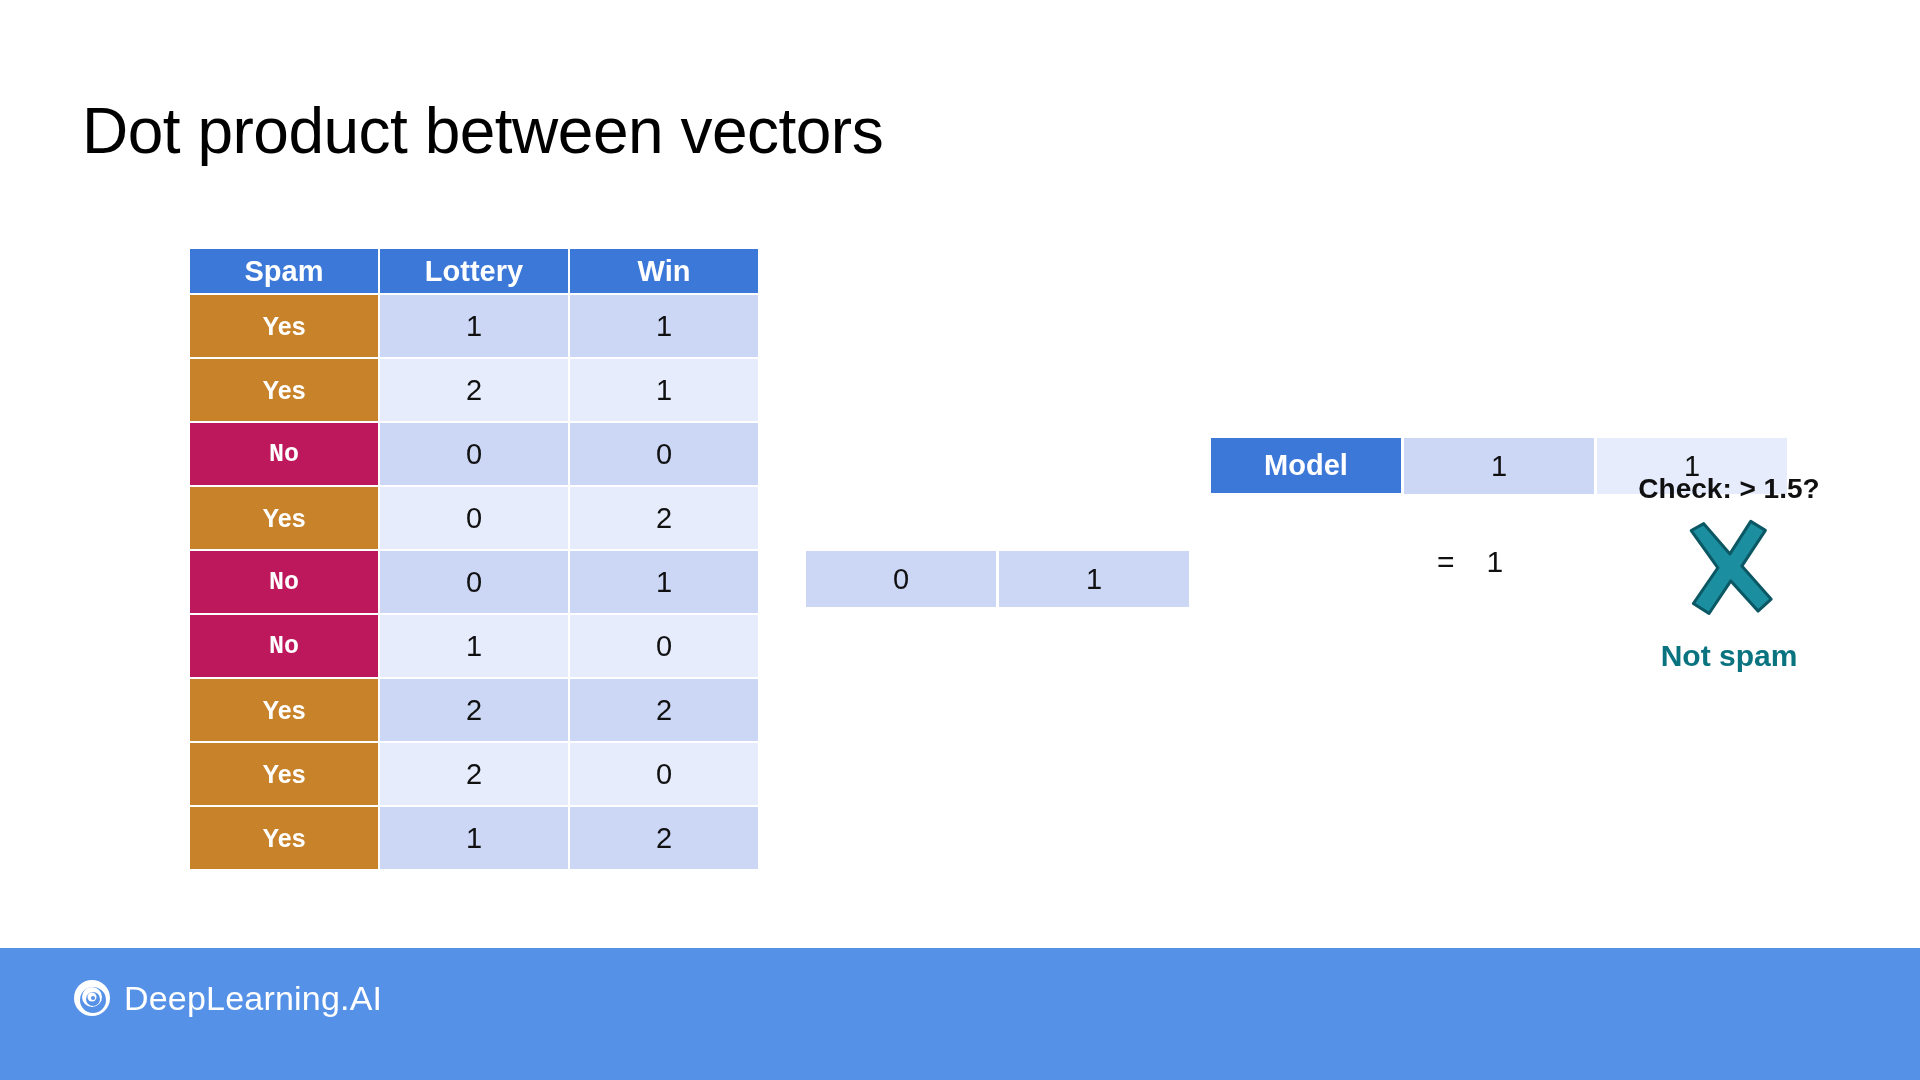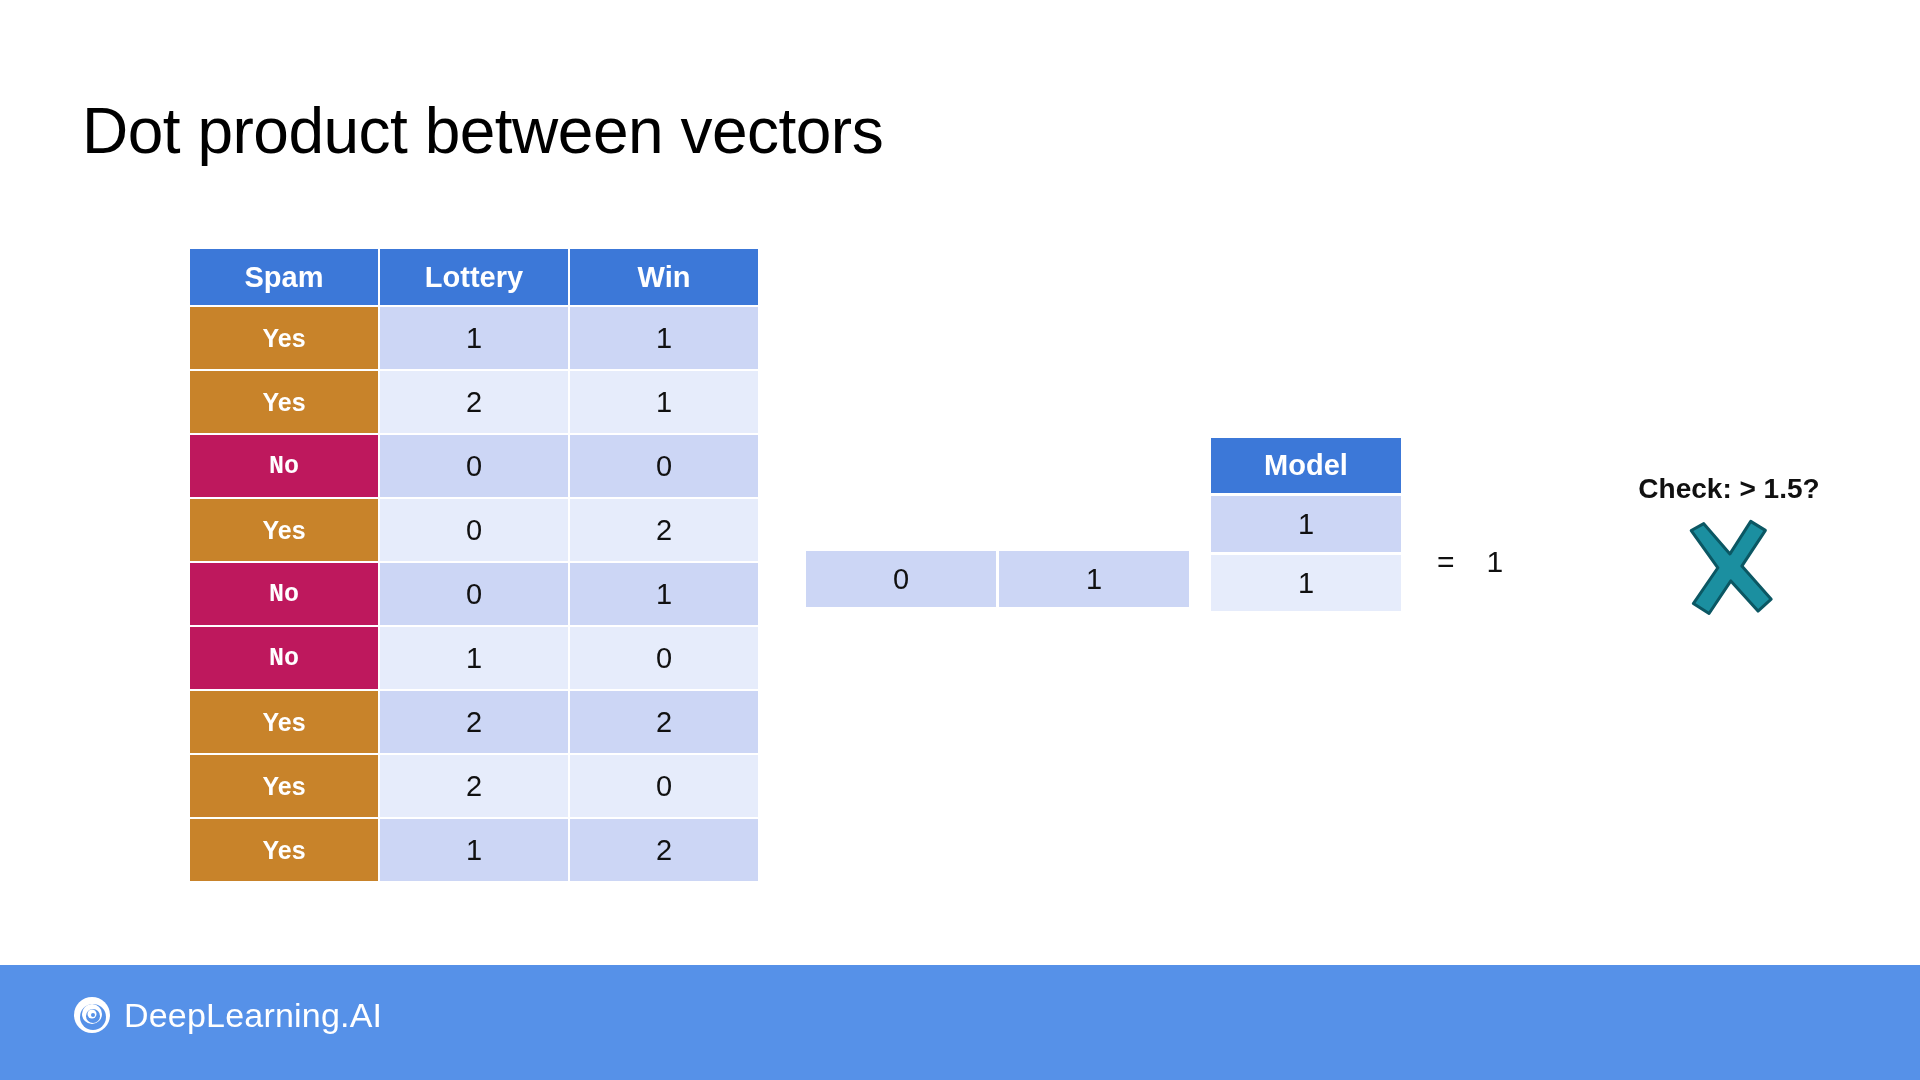--- a/index.html
+++ b/index.html
@@ -43,21 +43,21 @@
     padding: 0;
     text-align: center;
     vertical-align: middle;
     font-size: 29px;
     box-sizing: border-box;
   }
   #data-table th {
     background: #3c78d8;
     color: #ffffff;
     font-weight: bold;
-    height: 56px;
+    height: 44px;
   }
   #data-table td.lbl {
     color: #ffffff;
     font-weight: bold;
     font-size: 25px;
   }
   #data-table td.lbl.yes { background: #c8832a; }
   #data-table td.lbl.no  { background: #be185d; font-family: Liberation Mono, monospace; }
   #data-table td.num {
     color: #101010;
@@ -84,21 +84,21 @@
     align-items: center;
     justify-content: center;
   }
 
   
   #model-vector {
     position: absolute;
     left: 1199px;
     top: 438px;
     display: flex;
-    flex-direction: column;
+    flex-direction: row;
     gap: 3px;
     padding-left: 12px;
   }
   #model-vector .mhead {
     width: 190px;
     height: 55px;
     background: #3c78d8;
     color: #ffffff;
     font-size: 29px;
     font-weight: bold;
@@ -158,21 +158,21 @@
     font-weight: bold;
     color: #0a7380;
   }
 
   
   #footer-bar {
     position: absolute;
     left: 0;
     bottom: 0;
     width: 1920px;
-    height: 115px;
+    height: 132px;
     background: #5691e8;
   }
   #brand {
     position: absolute;
     left: 72px;
     top: 30px;
     display: flex;
     align-items: center;
     gap: 12px;
   }
@@ -263,20 +263,21 @@
 
 <div id="verdict-block">
   <div id="check-label">Check: &gt; 1.5?</div>
   <div id="x-mark-wrap">
     <svg width="110" height="110" viewBox="0 0 110 110">
       <g transform="rotate(-4 55 55)">
         <path d="M20 14 L33 8 L57 40 L80 9 L94 19 L68 53 L95 88 L81 99 L56 67 L32 98 L17 87 L44 53 Z" fill="#1b8fa0" stroke="#0b5763" stroke-width="3" stroke-linejoin="round"></path>
       </g>
     </svg>
   </div>
+  <div id="verdict-label">Not spam</div>
 </div>
 
 <div id="footer-bar">
   <div id="brand">
     <svg width="40" height="40" viewBox="0 0 40 40">
       <circle cx="20" cy="20" r="18" fill="#ffffff"></circle>
       <circle cx="21" cy="22" r="13" fill="#5691e8"></circle>
       <circle cx="20" cy="19" r="10" fill="#ffffff"></circle>
       <circle cx="21" cy="21" r="7" fill="#5691e8"></circle>
       <circle cx="20" cy="19" r="4.5" fill="#ffffff"></circle>

